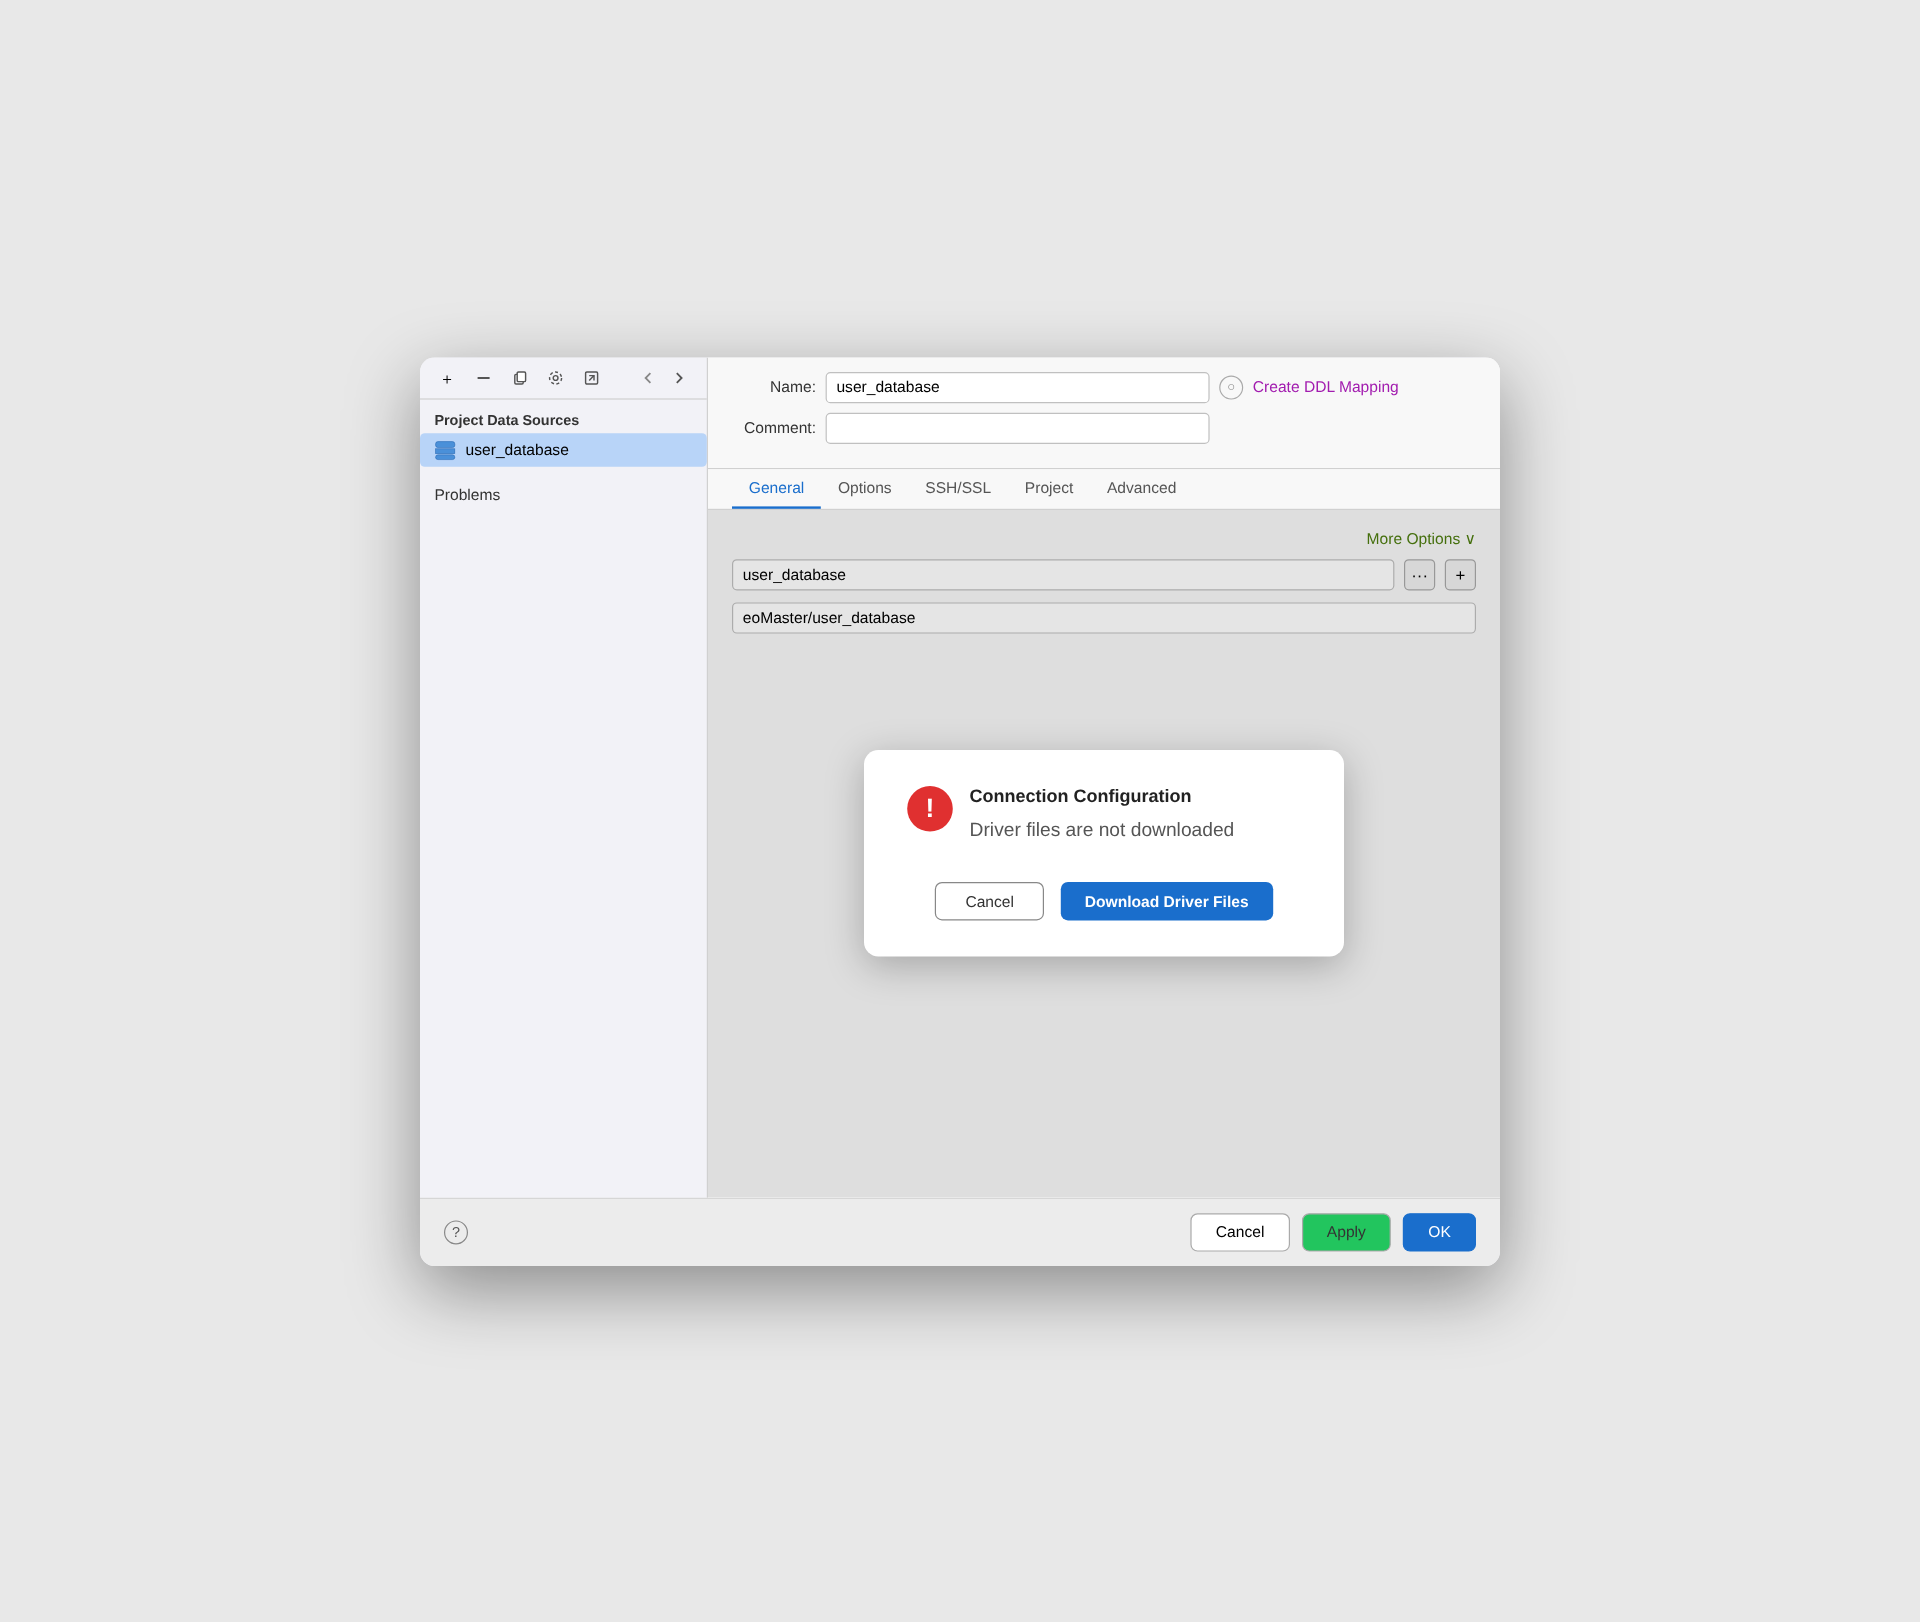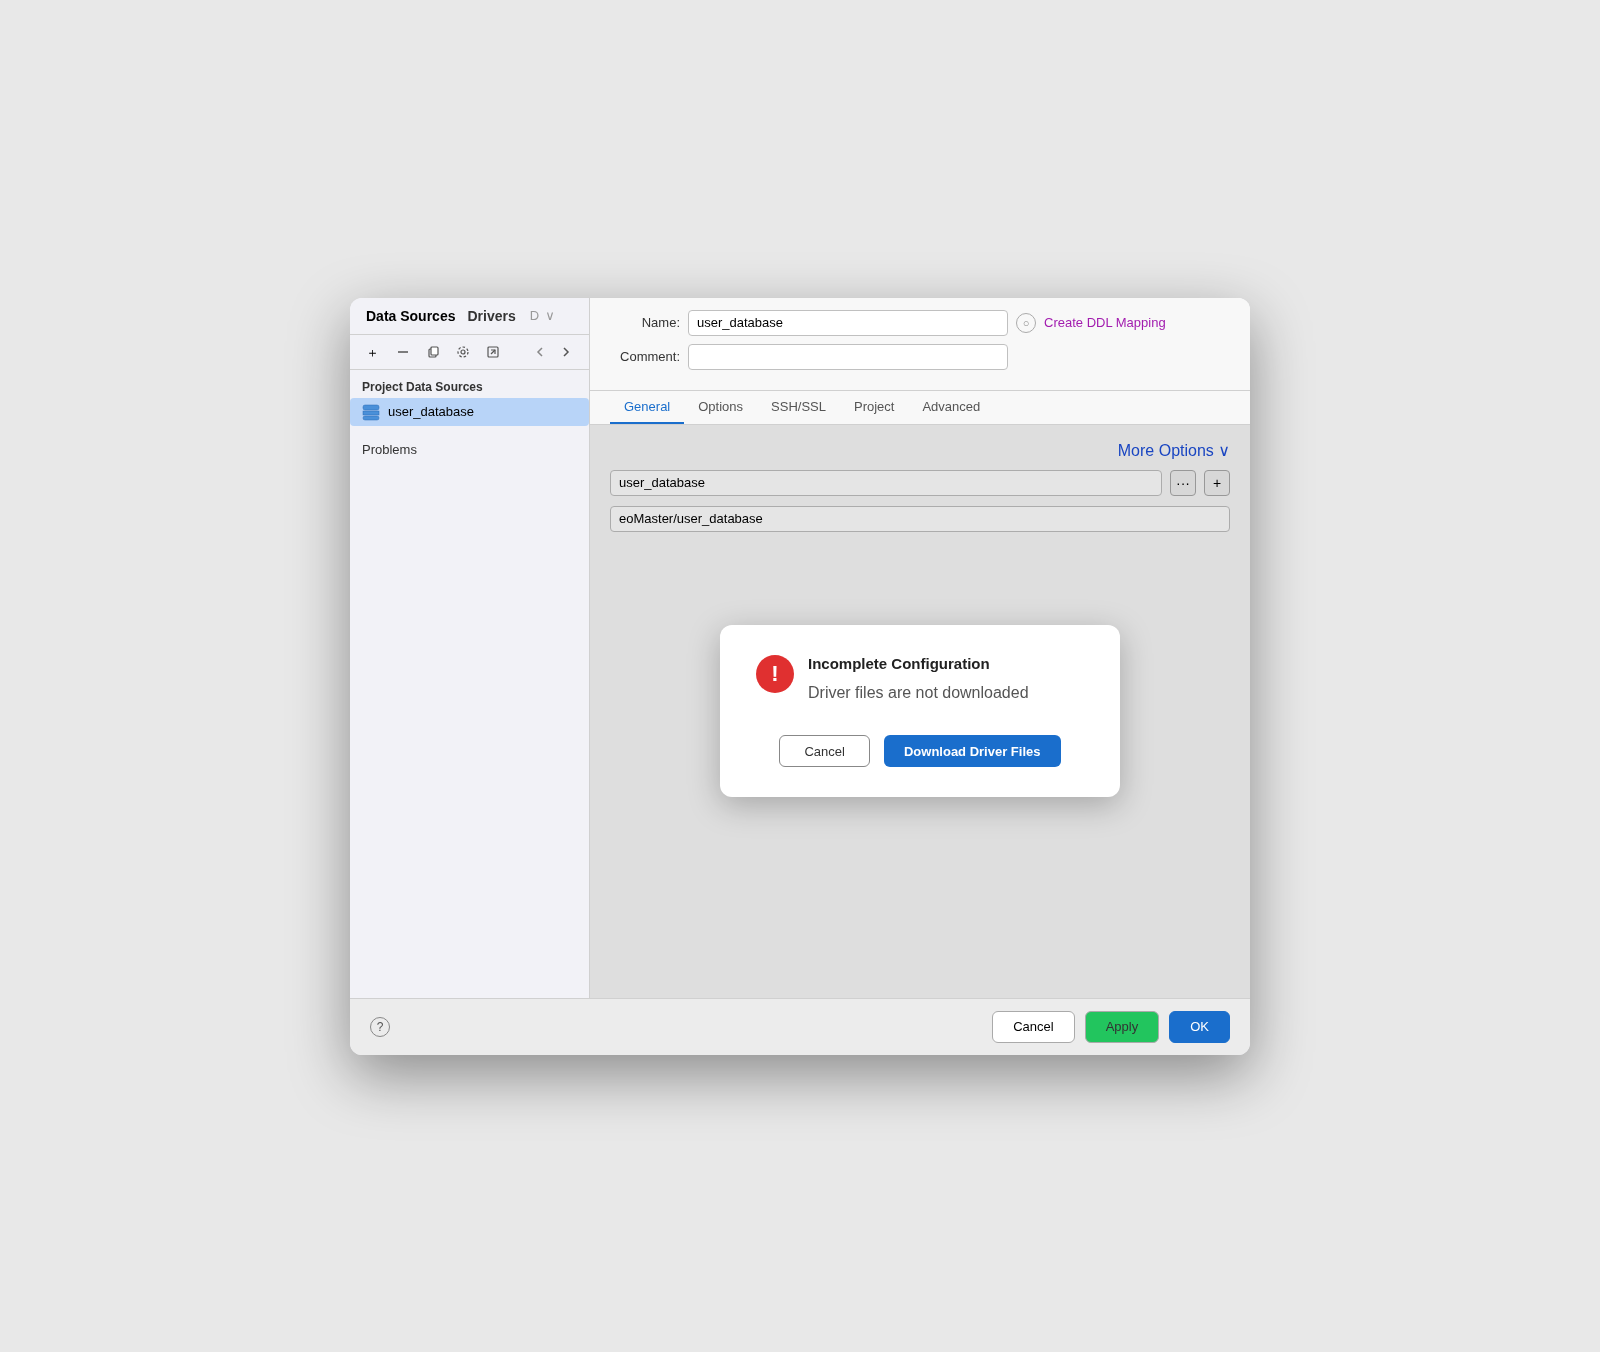--- a/index.html
+++ b/index.html
@@ -198,22 +198,22 @@
       border-bottom: 2px solid #1a6ecc;
     }
     .panel-body {
       flex: 1;
       padding: 16px 20px;
       position: relative;
       overflow: hidden;
     }
     .more-options {
       text-align: right;
-      color: #1d4ed8;
-      font-size: 16px;
+      color: #4d7c0f;
+      font-size: 13px;
       cursor: pointer;
       margin-bottom: 10px;
     }
     .field-row {
       display: flex;
       align-items: center;
       margin-bottom: 10px;
       gap: 8px;
     }
     .field-input {
@@ -391,26 +391,20 @@
 </head>
 <body>
 
 <div class="window">
 
 
   <div class="main-content">
 
     <div class="sidebar">
 
-      <div class="sidebar-tabs">
-        <span class="sidebar-tab active">Data Sources</span>
-        <span class="sidebar-tab">Drivers</span>
-        <span style="margin-left:6px; color:#999; font-size:13px;">D</span>
-        <span style="color:#999; font-size:13px; margin-left:2px;">∨</span>
-      </div>
 
       <div class="sidebar-icons">
         <div class="icon-btn">
           <svg width="14" height="14" viewBox="0 0 14 14">
               <text x="0" y="12" font-size="13">＋</text>
             </svg>
         </div>
         <div class="icon-btn">
           <svg width="14" height="14" viewBox="0 0 14 14">
               <line x1="2" y1="7" x2="12" y2="7" stroke="#555" stroke-width="1.5"></line>
@@ -503,21 +497,21 @@
 
         <div class="field-row">
           <input type="text" class="url-input" value="eoMaster/user_database" style="">
         </div>
 
         <div class="modal-overlay">
           <div class="modal">
             <div class="modal-header-row">
               <div class="modal-icon">!</div>
               <div>
-                <div class="modal-title">Incomplete Configuration</div>
+                <div class="modal-title">Connection Configuration</div>
                 <div class="modal-subtitle">Driver files are not downloaded</div>
               </div>
             </div>
             <div class="modal-buttons">
               <button class="modal-cancel-btn">Cancel</button>
               <button class="modal-download-btn">Download Driver Files</button>
             </div>
           </div>
         </div>
 

